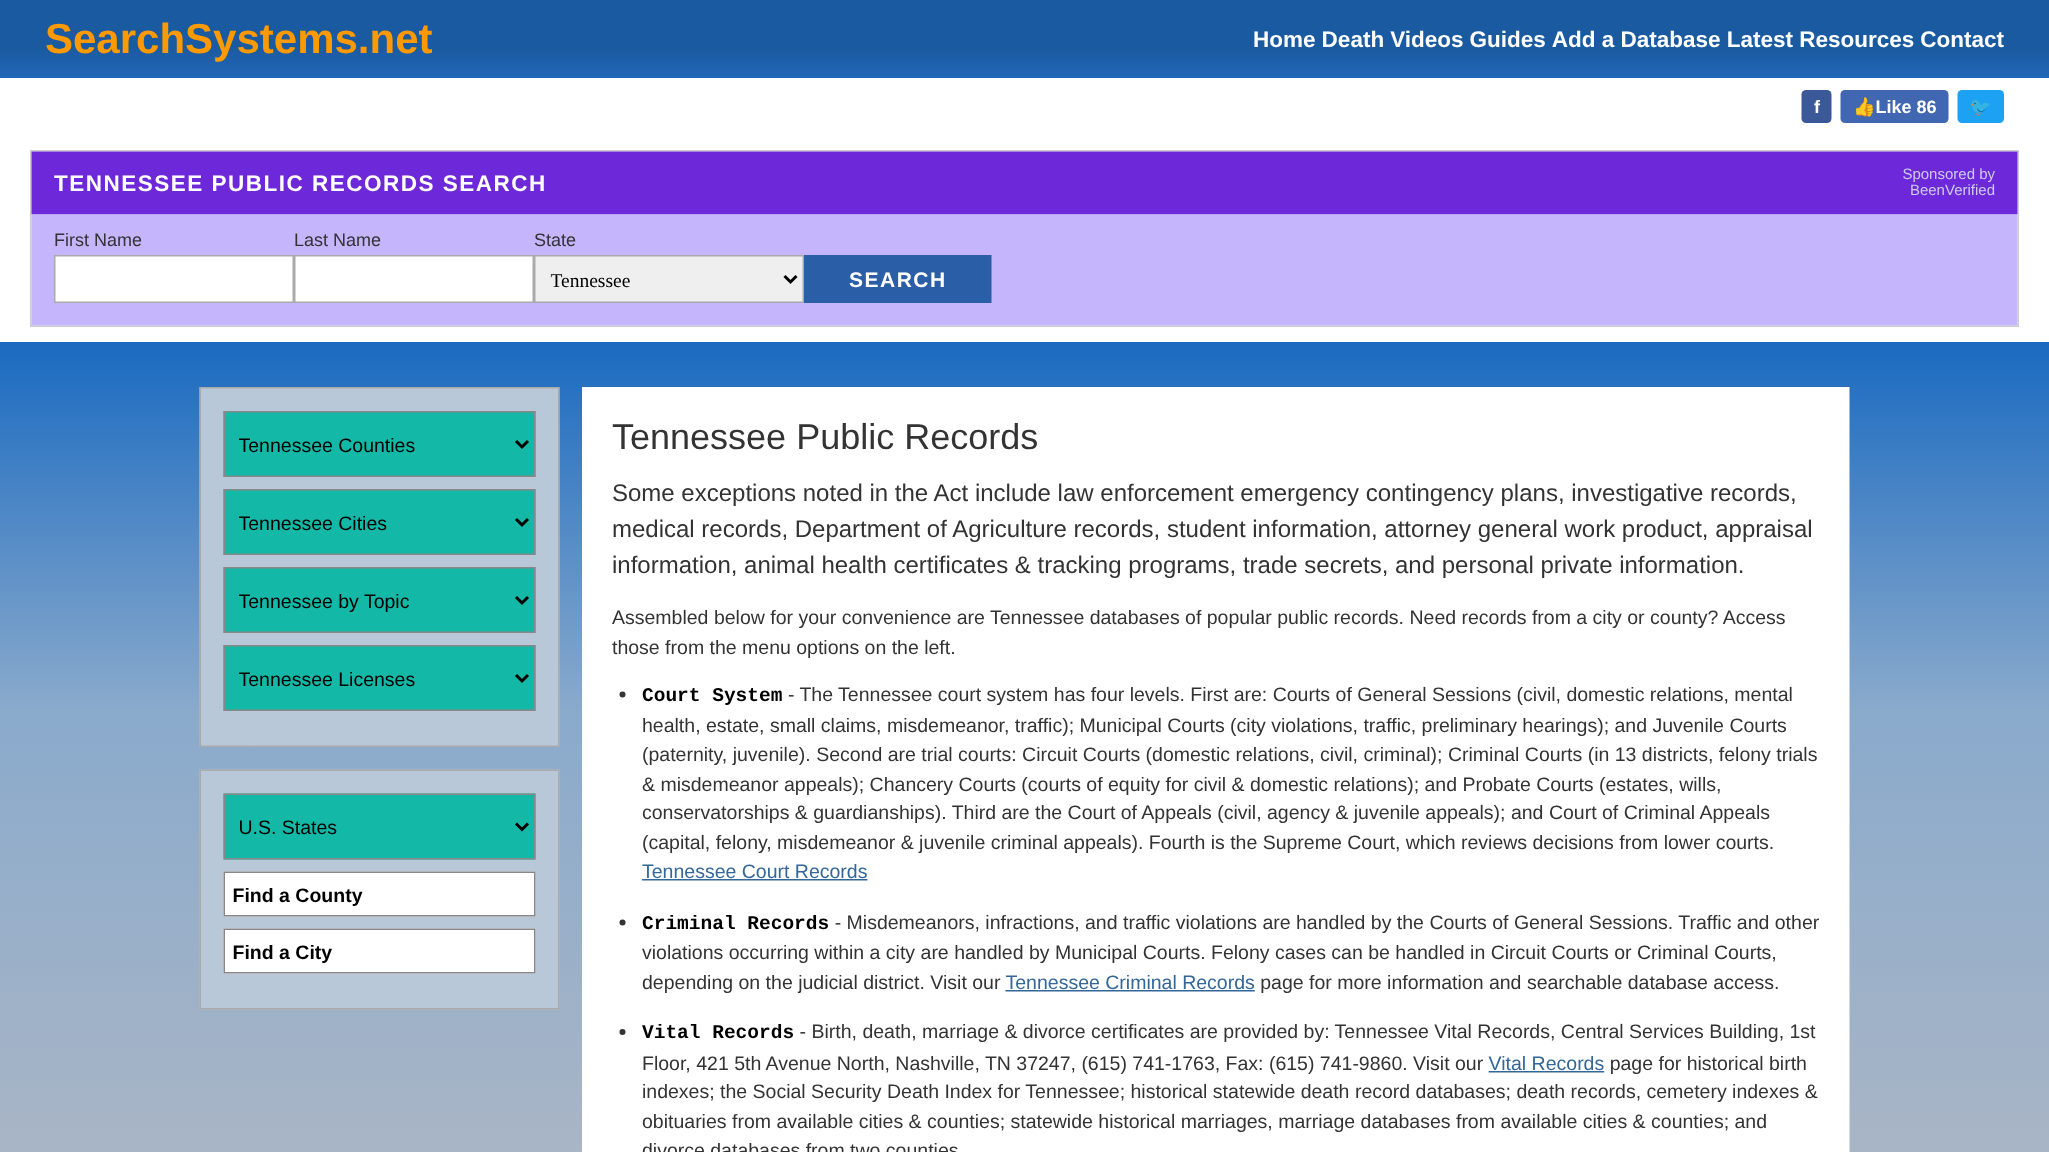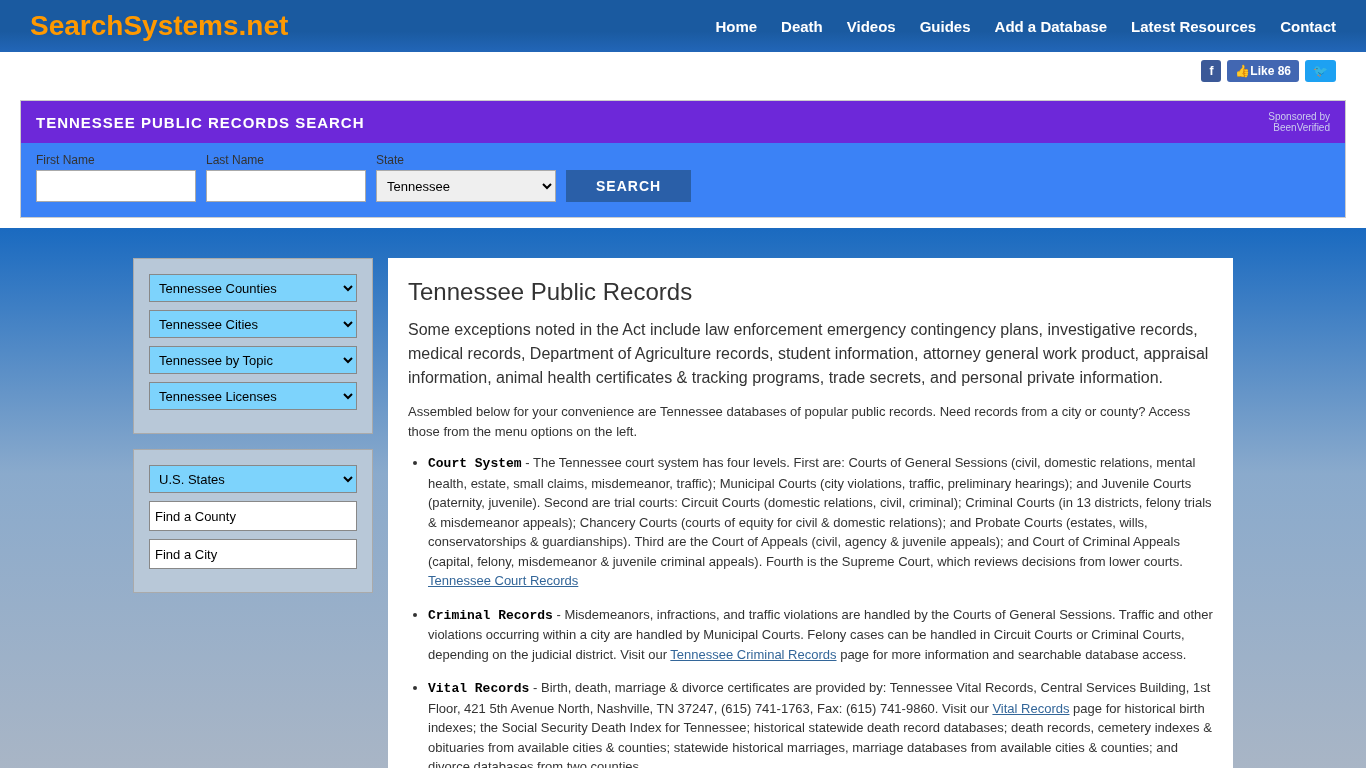--- a/index.html
+++ b/index.html
@@ -8,21 +8,21 @@
     
     #header {
       background: linear-gradient(180deg, #1a5aa0 0%, #1a5aa0 60%, #2266b8 100%);
       padding: 10px 30px;
       display: flex;
       align-items: center;
       justify-content: space-between;
     }
     #logo { font-size: 28px; font-weight: bold; color: white; }
     #logo span { color: #f90; }
-    #nav { display: flex; gap: 24px; justify-content: space-between; }
+    #nav { display: flex; gap: 4px; justify-content: space-between; }
     #nav a { color: white; text-decoration: none; font-size: 15px; font-weight: bold; }
 
     
     #social-bar {
       background: white;
       padding: 8px 30px;
       display: flex;
       justify-content: flex-end;
       align-items: center;
       gap: 6px;
@@ -67,39 +67,39 @@
       padding: 10px 15px;
       display: flex;
       justify-content: space-between;
       align-items: center;
     }
     #search-header-title { font-size: 15px; font-weight: bold; letter-spacing: 1px; }
     #sponsored-by { font-size: 10px; color: #cce; text-align: right; }
     #search-fields {
       padding: 10px 15px 15px;
       display: flex;
-      gap: 10px;
       align-items: flex-end;
-      background: #3b82f6;
+      background: #c4b5fd;
     }
     .field-group { display: flex; flex-direction: column; gap: 3px; }
     .field-group label { font-size: 12px; color: #333; }
     .field-group input {
       height: 32px;
       border: 1px solid #aaa;
       padding: 0 6px;
       font-size: 13px;
       width: 160px;
     }
     .field-group select {
       height: 32px;
       border: 1px solid #aaa;
       padding: 0 6px;
       font-size: 13px;
       width: 180px;
+      font-family: Liberation Serif, serif;
     }
     #search-btn {
       background: #2a5fa8;
       color: white;
       border: none;
       height: 32px;
       padding: 0 30px;
       font-size: 14px;
       font-weight: bold;
       letter-spacing: 1px;
@@ -114,35 +114,36 @@
       flex-shrink: 0;
     }
     .sidebar-section {
       background: #b8c8d8;
       border: 1px solid #aaa;
       padding: 15px;
       margin-bottom: 15px;
     }
     .sidebar-select {
       width: 100%;
-      height: 28px;
+      height: 44px;
       border: 1px solid #888;
-      background: #7dd3fc;
+      background: #14b8a6;
       font-size: 13px;
       margin-bottom: 8px;
       padding: 0 5px;
     }
     .sidebar-input {
       width: 100%;
       height: 30px;
       border: 1px solid #888;
       background: white;
       font-size: 13px;
       margin-bottom: 8px;
       padding: 0 5px;
+      font-weight: bold;
     }
 
     
     #right-content {
       flex: 1;
       background: white;
       padding: 20px;
     }
     #page-title { font-size: 24px; color: #333; margin-bottom: 12px; font-weight: normal; }
     #intro-text { font-size: 16px; color: #333; line-height: 1.5; margin-bottom: 12px; }

